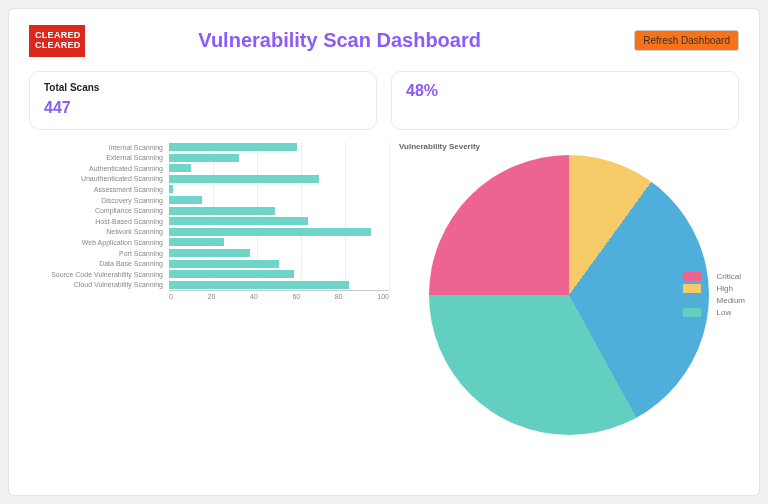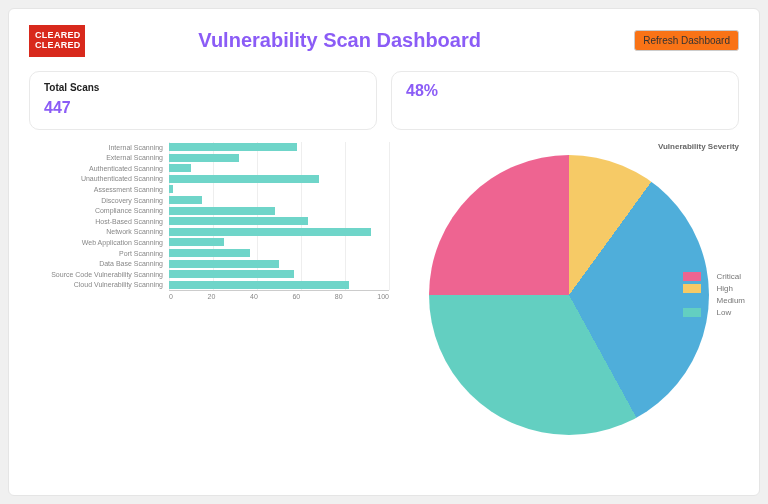--- a/index.html
+++ b/index.html
@@ -113,21 +113,21 @@
     justify-content: space-between;
     font-size: 7px;
     color: #888;
     padding-top: 2px;
   }
   .pie-wrap {
     flex: 1;
     position: relative;
   }
   .pie-title {
-    text-align: right;
+    text-align: left;
     font-size: 8px;
     font-weight: 600;
     color: #666;
     margin-bottom: 4px;
   }
   .pie {
     width: 280px;
     height: 280px;
     border-radius: 50%;
     margin: 0 auto;

